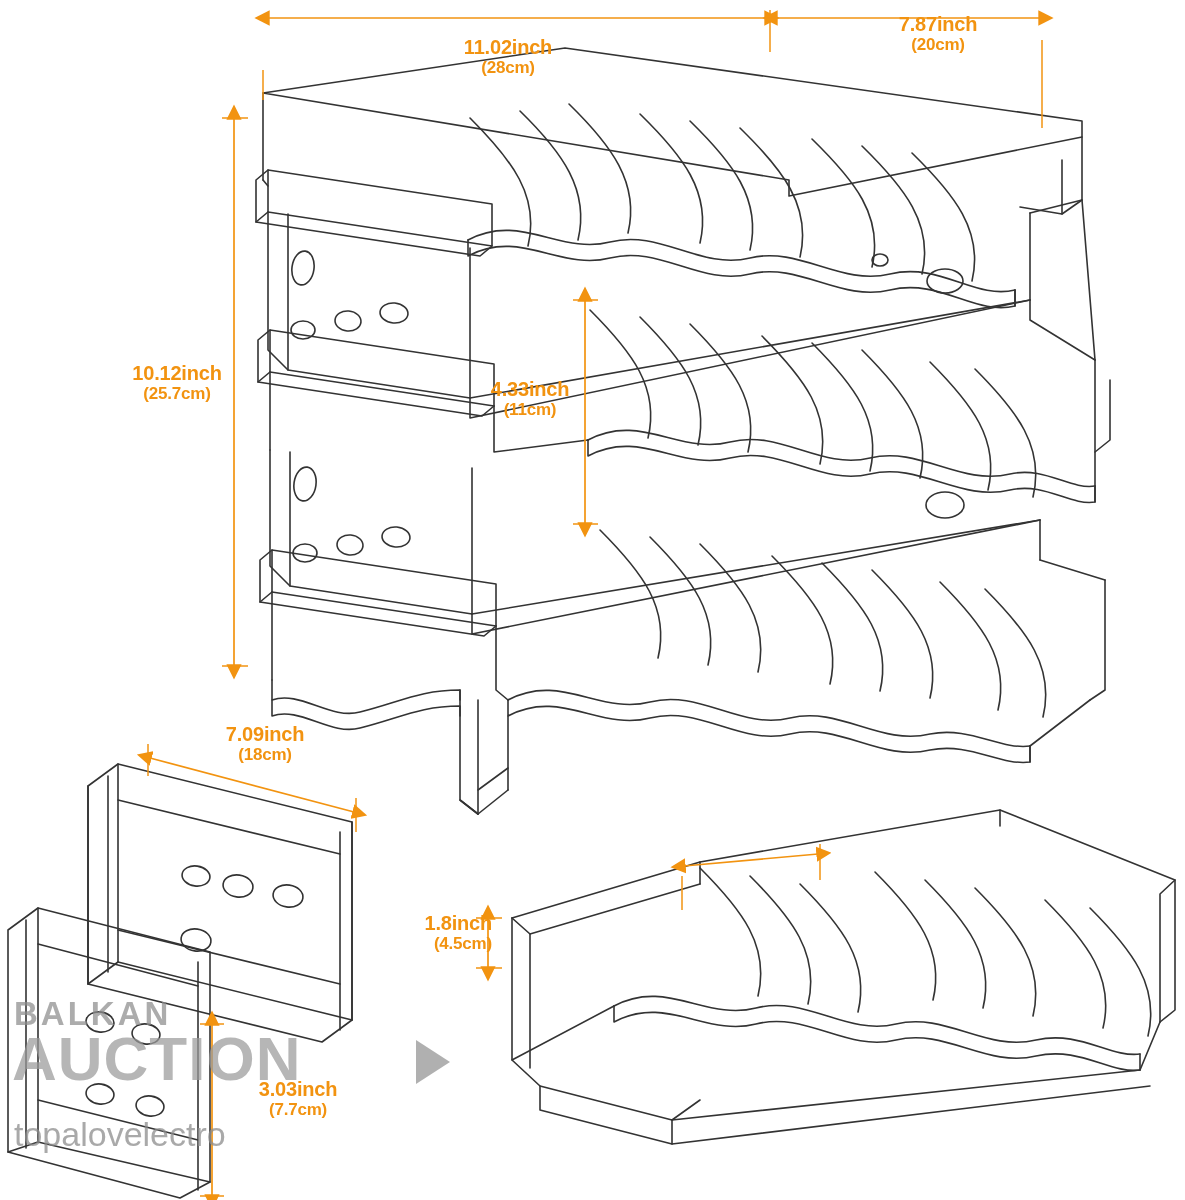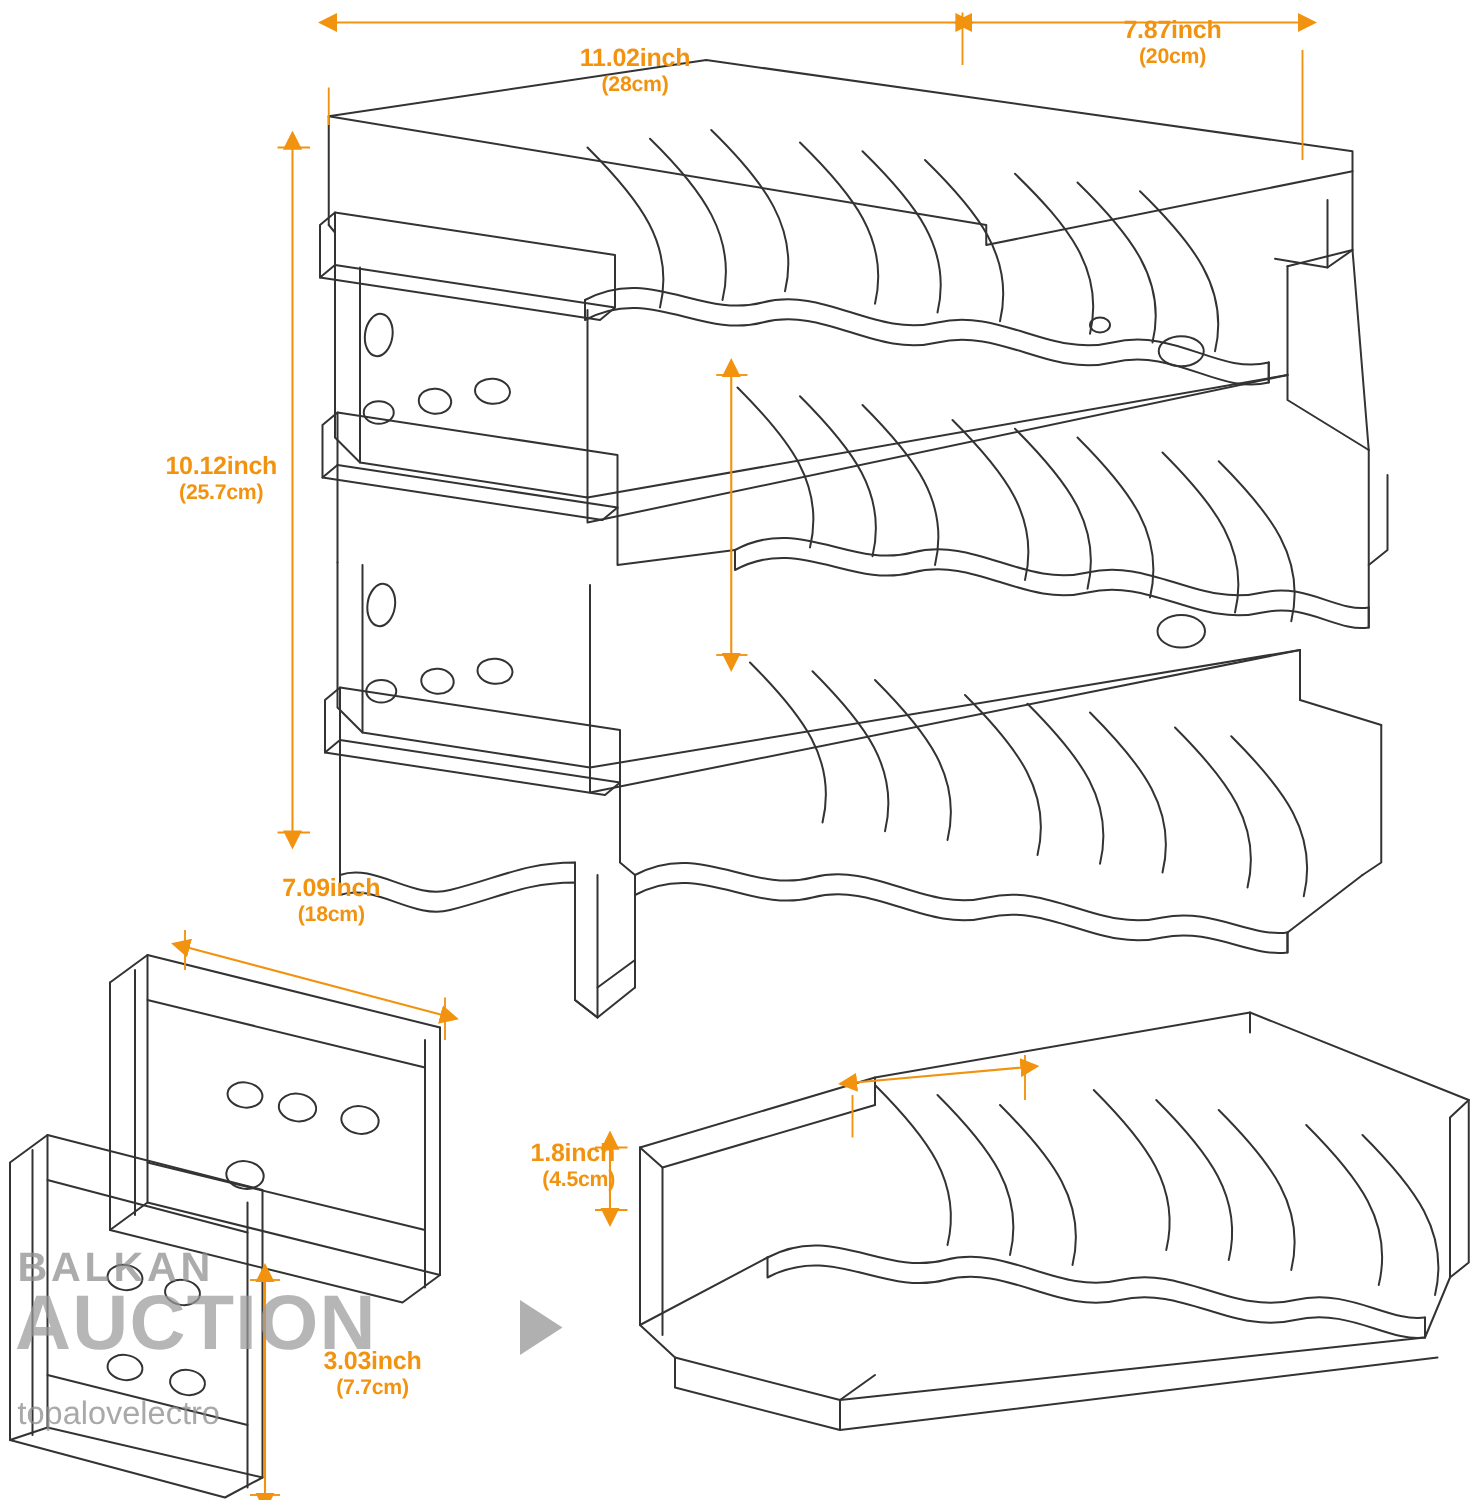--- a/index.html
+++ b/index.html
@@ -44,21 +44,21 @@
     font-family:"Liberation Sans", sans-serif;
     font-weight:bold;
     font-size:62px;
     letter-spacing:1px;
     color:#9a9a9a;
     opacity:.72;
     position:absolute;left:4px;top:28px;
   }
   .wm-line3{
     font-family:"Liberation Sans", sans-serif;
-    font-size:26px;
+    font-size:34px;
     color:#8d8d8d;
     opacity:.75;
     position:absolute;left:6px;top:120px;
   }
   .wm-tri{
     position:absolute;left:408px;top:45px;
     width:0;height:0;
     border-left:34px solid rgba(150,150,150,.75);
     border-top:22px solid transparent;
     border-bottom:22px solid transparent;
@@ -298,22 +298,26 @@
   <div class="dim-label" style="left:838px;top:13px;width:200px;">
     <span class="main">7.87inch</span>
     <span class="sub">(20cm)</span>
   </div>
 
   <div class="dim-label" style="left:92px;top:362px;width:170px;">
     <span class="main">10.12inch</span>
     <span class="sub">(25.7cm)</span>
   </div>
 
-
-  <div class="dim-label" style="left:180px;top:700px;width:170px;">
+  <div class="dim-label" style="left:450px;top:378px;width:160px;">
+    <span class="main">4.33inch</span>
+    <span class="sub">(11cm)</span>
+  </div>
+
+  <div class="dim-label" style="left:180px;top:723px;width:170px;">
     <span class="main">7.09inch</span>
     <span class="sub">(18cm)</span>
   </div>
 
   <div class="dim-label" style="left:218px;top:1078px;width:160px;text-align:center;">
     <span class="main">3.03inch</span>
     <span class="sub">(7.7cm)</span>
   </div>
 
 

